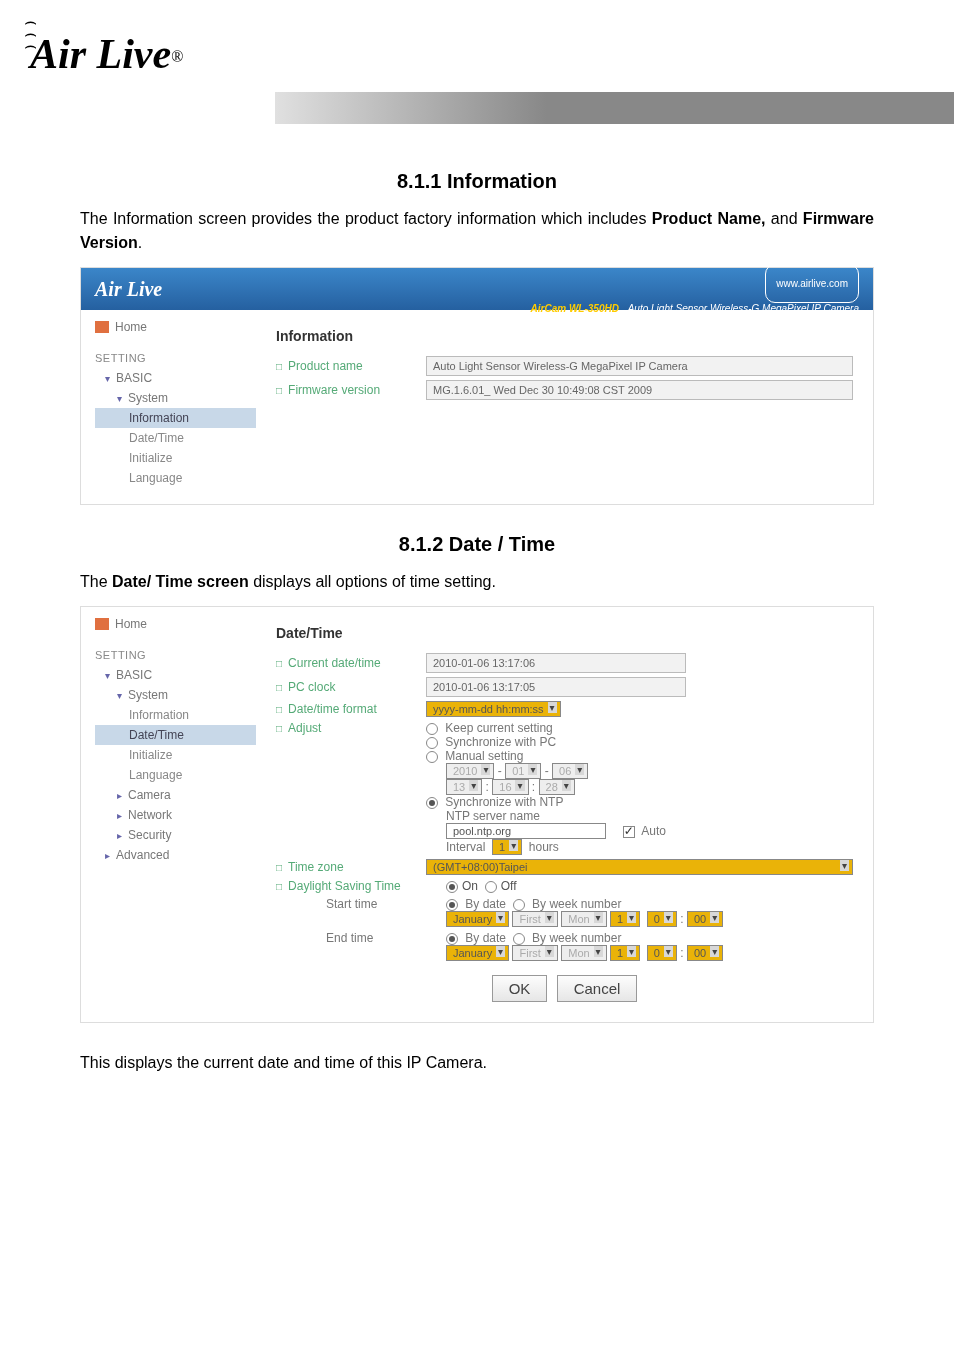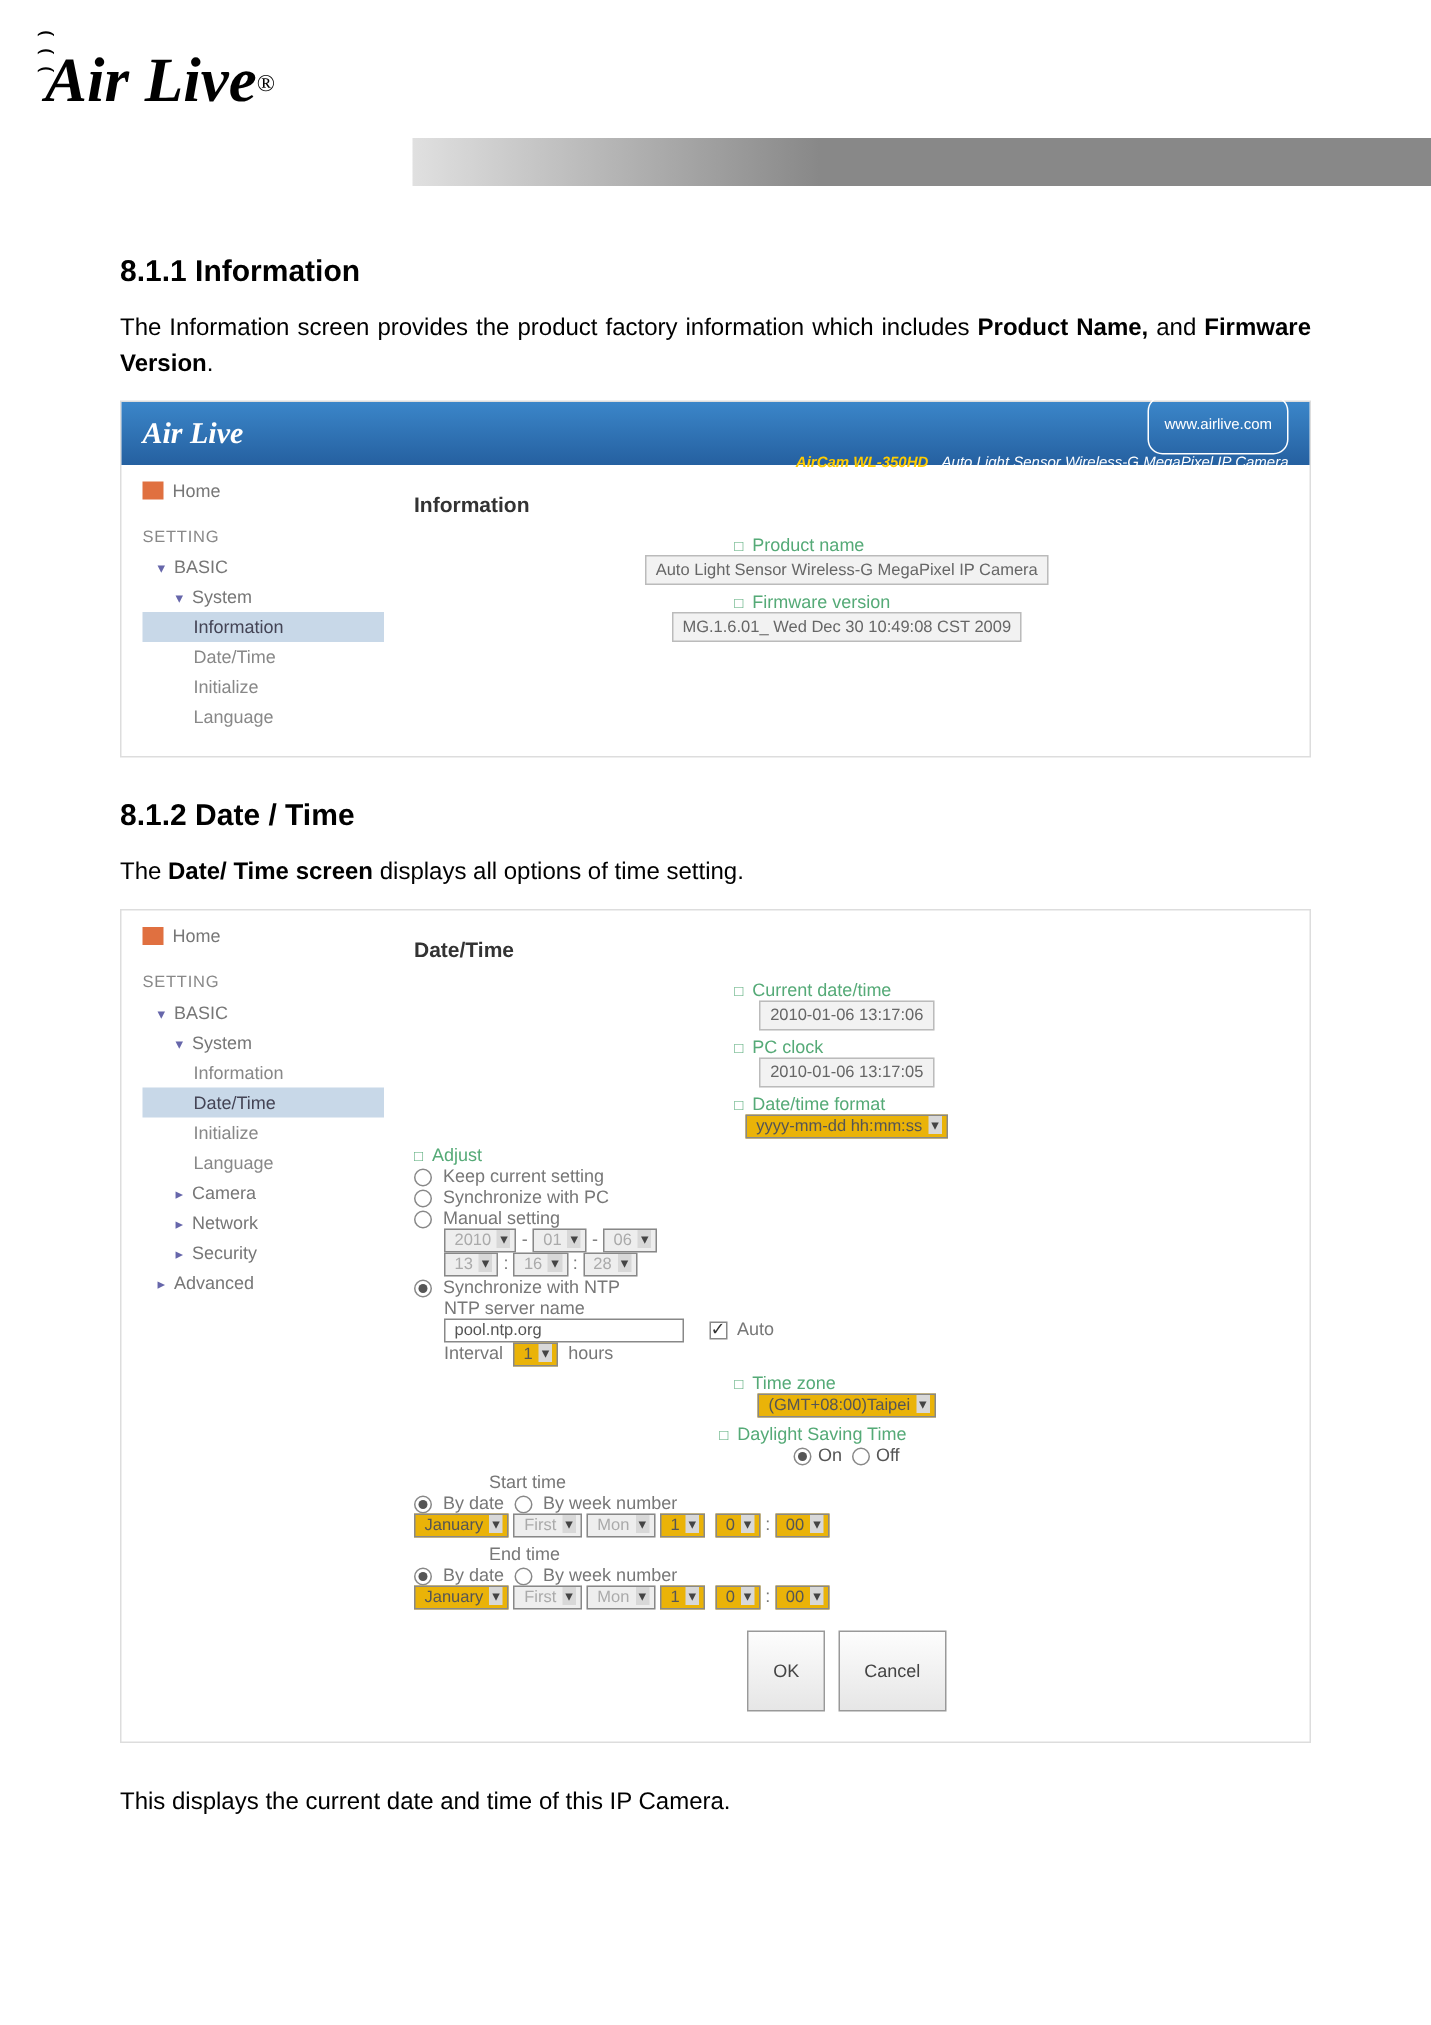--- a/index.html
+++ b/index.html
@@ -4,21 +4,21 @@
 <style>
 * { margin: 0; padding: 0; box-sizing: border-box; }
 body { background: #fff; font-family: Arial, Helvetica, sans-serif; width: 954px; margin: 0 auto; color: #000; }
 .top-row { position: relative; height: 150px; }
 .logo { position: absolute; top: 30px; left: 30px; font-family: Georgia, serif; }
 .logo .main { font-size: 42px; font-weight: bold; font-style: italic; }
 .logo .wifi { position: absolute; top: -15px; left: -6px; font-size: 20px; line-height: 12px; color: #000; }
 .logo .reg { font-size: 16px; vertical-align: super; }
 .top-band { position: absolute; top: 92px; left: 275px; right: 0; height: 32px; background: linear-gradient(to right, #e0e0e0 0%, #888 40%, #888 100%); }
 .page { padding: 0 80px 40px 80px; }
-.h-section { font-size: 20px; font-weight: bold; margin: 20px 0 14px 0; }
+.h-section { font-size: 20px; font-weight: bold; margin: 20px 0 14px 0; text-align: center; }
 .body-text { font-size: 16px; line-height: 1.5; text-align: justify; margin-bottom: 12px; }
 .bold { font-weight: bold; }
 .sub-bold { font-size: 16px; font-weight: bold; margin: 14px 0 10px 0; }
 
 .panel { border: 1px solid #ddd; margin: 10px 0 28px 0; font-size: 12px; color: #555; }
 .brand-bar { background: #2a6fb5; background: linear-gradient(to bottom, #3b86c9, #2560a0); height: 42px; display: flex; align-items: center; padding: 0 14px; color: #fff; }
 .brand-left { font-style: italic; font-family: Georgia, serif; font-size: 20px; font-weight: bold; }
 .brand-right { margin-left: auto; text-align: right; font-size: 10px; }
 .pill { display: inline-block; border: 1px solid #fff; border-radius: 10px; padding: 13px 10px; font-size: 10px; color: #fff; }
 .brand-model { font-weight: bold; font-style: italic; color: #ffcc00; margin-right: 6px; }
@@ -28,34 +28,34 @@
 .sidebar .home { color: #777; margin-bottom: 18px; font-size: 12px; display: flex; align-items: center; gap: 6px; }
 .sidebar .home-icon { width: 14px; height: 12px; background: #e07040; display: inline-block; }
 .sidebar .cat { font-size: 11px; color: #888; letter-spacing: 0.5px; margin: 2px 0 4px 0; }
 .sidebar .node { padding: 3px 0 3px 10px; color: #777; cursor: pointer; }
 .sidebar .node.expanded::before { content: "▾"; color: #66a; font-size: 10px; margin-right: 6px; }
 .sidebar .node.collapsed::before { content: "▸"; color: #66a; font-size: 10px; margin-right: 6px; }
 .sidebar .leaf { padding: 3px 0 3px 34px; color: #888; }
 .sidebar .leaf.active { background: #c8d8e8; color: #445; }
 .content { flex: 1; padding: 18px 20px 20px 20px; }
 .content-title { font-size: 14px; font-weight: bold; color: #333; margin-bottom: 12px; }
-.kv-row { display: flex; align-items: center; margin-bottom: 4px; flex-direction: column; }
+.kv-row { display: flex; align-items: center; margin-bottom: 4px; }
 .kv-label { width: 150px; color: #5a7; font-size: 12px; }
 .kv-label::before { content: "\25A1"; margin-right: 6px; color: #5a7; font-size: 10px; }
 .kv-val { flex: 1; border: 1px solid #bbb; background: #f2f2f2; padding: 3px 6px; font-size: 11px; color: #666; }
 
 .panel2 .sidebar { width: 175px; }
 .radio { width: 12px; height: 12px; border: 1px solid #888; border-radius: 50%; display: inline-block; vertical-align: middle; margin-right: 4px; position: relative; }
 .radio.checked::after { content: ""; position: absolute; top: 2px; left: 2px; width: 6px; height: 6px; background: #555; border-radius: 50%; }
 .check { width: 12px; height: 12px; border: 1px solid #888; display: inline-block; vertical-align: middle; margin-right: 4px; position: relative; }
 .check.checked::after { content: "\2713"; position: absolute; top: -3px; left: 0; font-size: 12px; color: #333; }
 .sel { display: inline-block; border: 1px solid #888; background: #eab308; padding: 1px 16px 1px 6px; font-size: 11px; color: #555; position: relative; }
 .sel::after { content: "\25BE"; position: absolute; right: 3px; top: 0; font-size: 10px; color: #444; background: #d8d8d8; padding: 0 2px; }
 .inp { display: inline-block; border: 1px solid #888; background: #fff; padding: 1px 6px; font-size: 11px; color: #555; min-width: 30px; }
-.btn { display: inline-block; border: 1px solid #999; background: linear-gradient(#fdfdfd, #e6e6e6); padding: 19px 16px; font-size: 12px; color: #444; margin: 0 3px; }
+.btn { display: inline-block; border: 1px solid #999; background: linear-gradient(#fdfdfd, #e6e6e6); padding: 4px 16px; font-size: 15px; color: #444; margin: 0 3px; }
 .btnrow { text-align: center; margin-top: 14px; }
 .greybox { background: #eee; color: #aaa; }
 </style>
 </head>
 <body>
 
 <div class="top-row">
   <div class="logo">
     <div class="wifi">⌢<br>⌢<br>⌢</div>
     <span class="main">Air Live</span><span class="reg">®</span>

